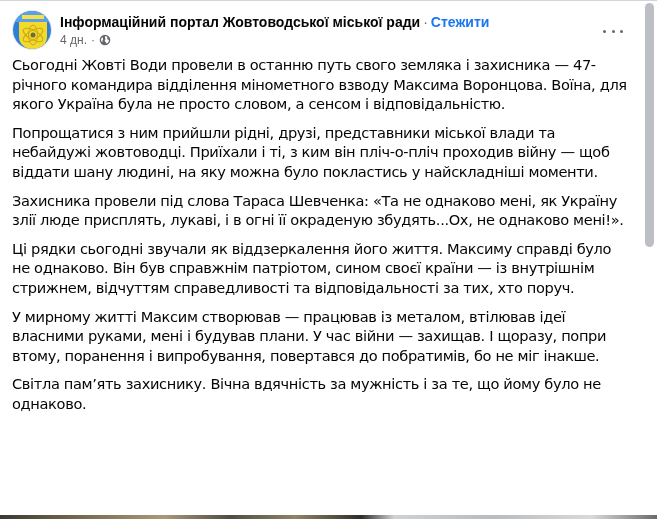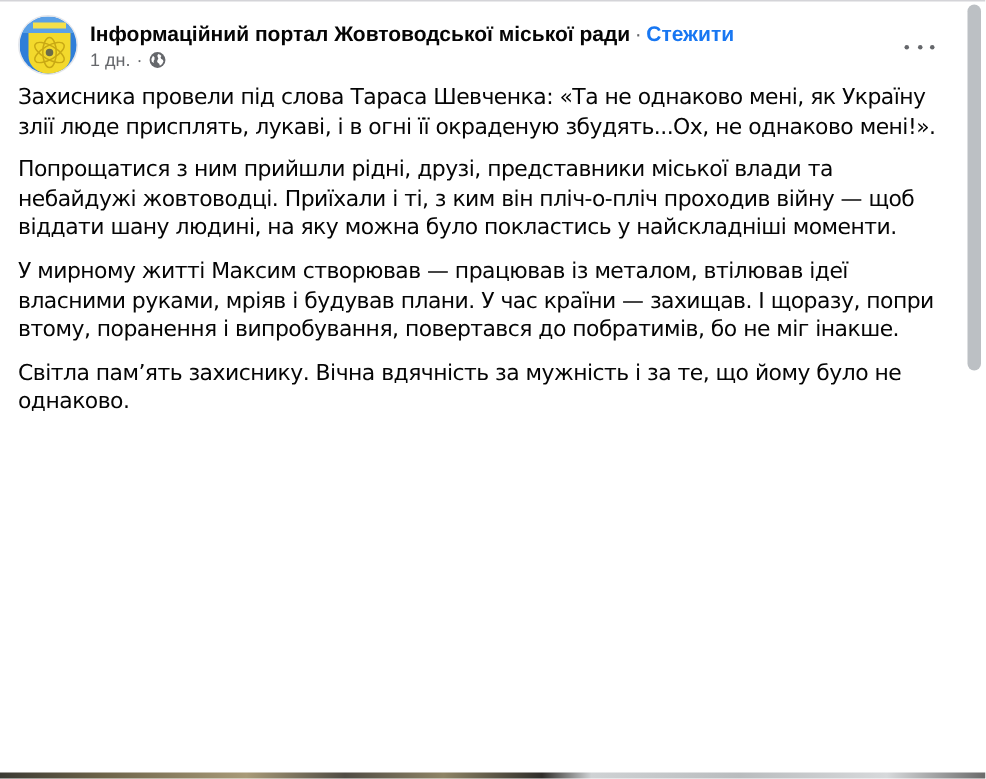--- a/index.html
+++ b/index.html
@@ -139,21 +139,21 @@
           <ellipse cx="20" cy="24" rx="4.5" ry="10"></ellipse>
         </g>
         <circle cx="20" cy="24" r="2.5" fill="#6b6b4a"></circle>
       </svg>
     </div>
     <div class="meta">
       <div class="title-line">
         <span>Інформаційний портал Жовтоводської міської ради</span><span class="dot">·</span><span class="follow-link">Стежити</span>
       </div>
       <div class="sub-line">
-        <span>1 дн.</span>
+        <span>4 дн.</span>
         <span class="sep">·</span>
         <span class="globe">
           <svg width="12" height="12" viewBox="0 0 12 12">
             <circle cx="6" cy="6" r="5.3" fill="#65676b"></circle>
             <path d="M3 3.2 Q4.5 4 4 5.6 Q3 6.4 3.6 8 L2.2 7.2 Q1.5 5 3 3.2 Z" fill="#fff"></path>
             <path d="M6.5 2 Q8 2.2 8.6 3.4 Q7.6 4.2 8.4 5.2 Q9.8 5.6 10 6.8 Q9.4 9 7.6 9.8 Q7.4 8.2 6.2 7.8 Q5.4 7 6 6 Q7 5.2 6.2 4.2 Q5.4 3.2 6.5 2 Z" fill="#fff"></path>
           </svg>
         </span>
       </div>
     </div>
@@ -161,20 +161,22 @@
 
   <div class="more-btn">
     <span></span>
     <span></span>
     <span></span>
   </div>
 
   <div class="scrollbar"></div>
 
   <div class="body">
+    <p>Сьогодні Жовті Води провели в останню путь свого земляка і захисника — 47-річного командира відділення мінометного взводу Максима Воронцова. Воїна, для якого Україна була не просто словом, а сенсом і відповідальністю.</p>
+    <p>Попрощатися з ним прийшли рідні, друзі, представники міської влади та небайдужі жовтоводці. Приїхали і ті, з ким він пліч-о-пліч проходив війну — щоб віддати шану людині, на яку можна було покластись у найскладніші моменти.</p>
     <p>Захисника провели під слова Тараса Шевченка: «Та не однаково мені, як Україну злії люде присплять, лукаві, і в огні її окраденую збудять...Ох, не однаково мені!».</p>
-    <p>Попрощатися з ним прийшли рідні, друзі, представники міської влади та небайдужі жовтоводці. Приїхали і ті, з ким він пліч-о-пліч проходив війну — щоб віддати шану людині, на яку можна було покластись у найскладніші моменти.</p>
-    <p>У мирному житті Максим створював — працював із металом, втілював ідеї власними руками, мріяв і будував плани. У час країни — захищав. І щоразу, попри втому, поранення і випробування, повертався до побратимів, бо не міг інакше.</p>
+    <p>Ці рядки сьогодні звучали як віддзеркалення його життя. Максиму справді було не однаково. Він був справжнім патріотом, сином своєї країни — із внутрішнім стрижнем, відчуттям справедливості та відповідальності за тих, хто поруч.</p>
+    <p>У мирному житті Максим створював — працював із металом, втілював ідеї власними руками, мені і будував плани. У час війни — захищав. І щоразу, попри втому, поранення і випробування, повертався до побратимів, бо не міг інакше.</p>
     <p>Світла пам’ять захиснику. Вічна вдячність за мужність і за те, що йому було не однаково.</p>
   </div>
 
   <div class="image-strip"></div>
 </div>
 
 </body></html>

